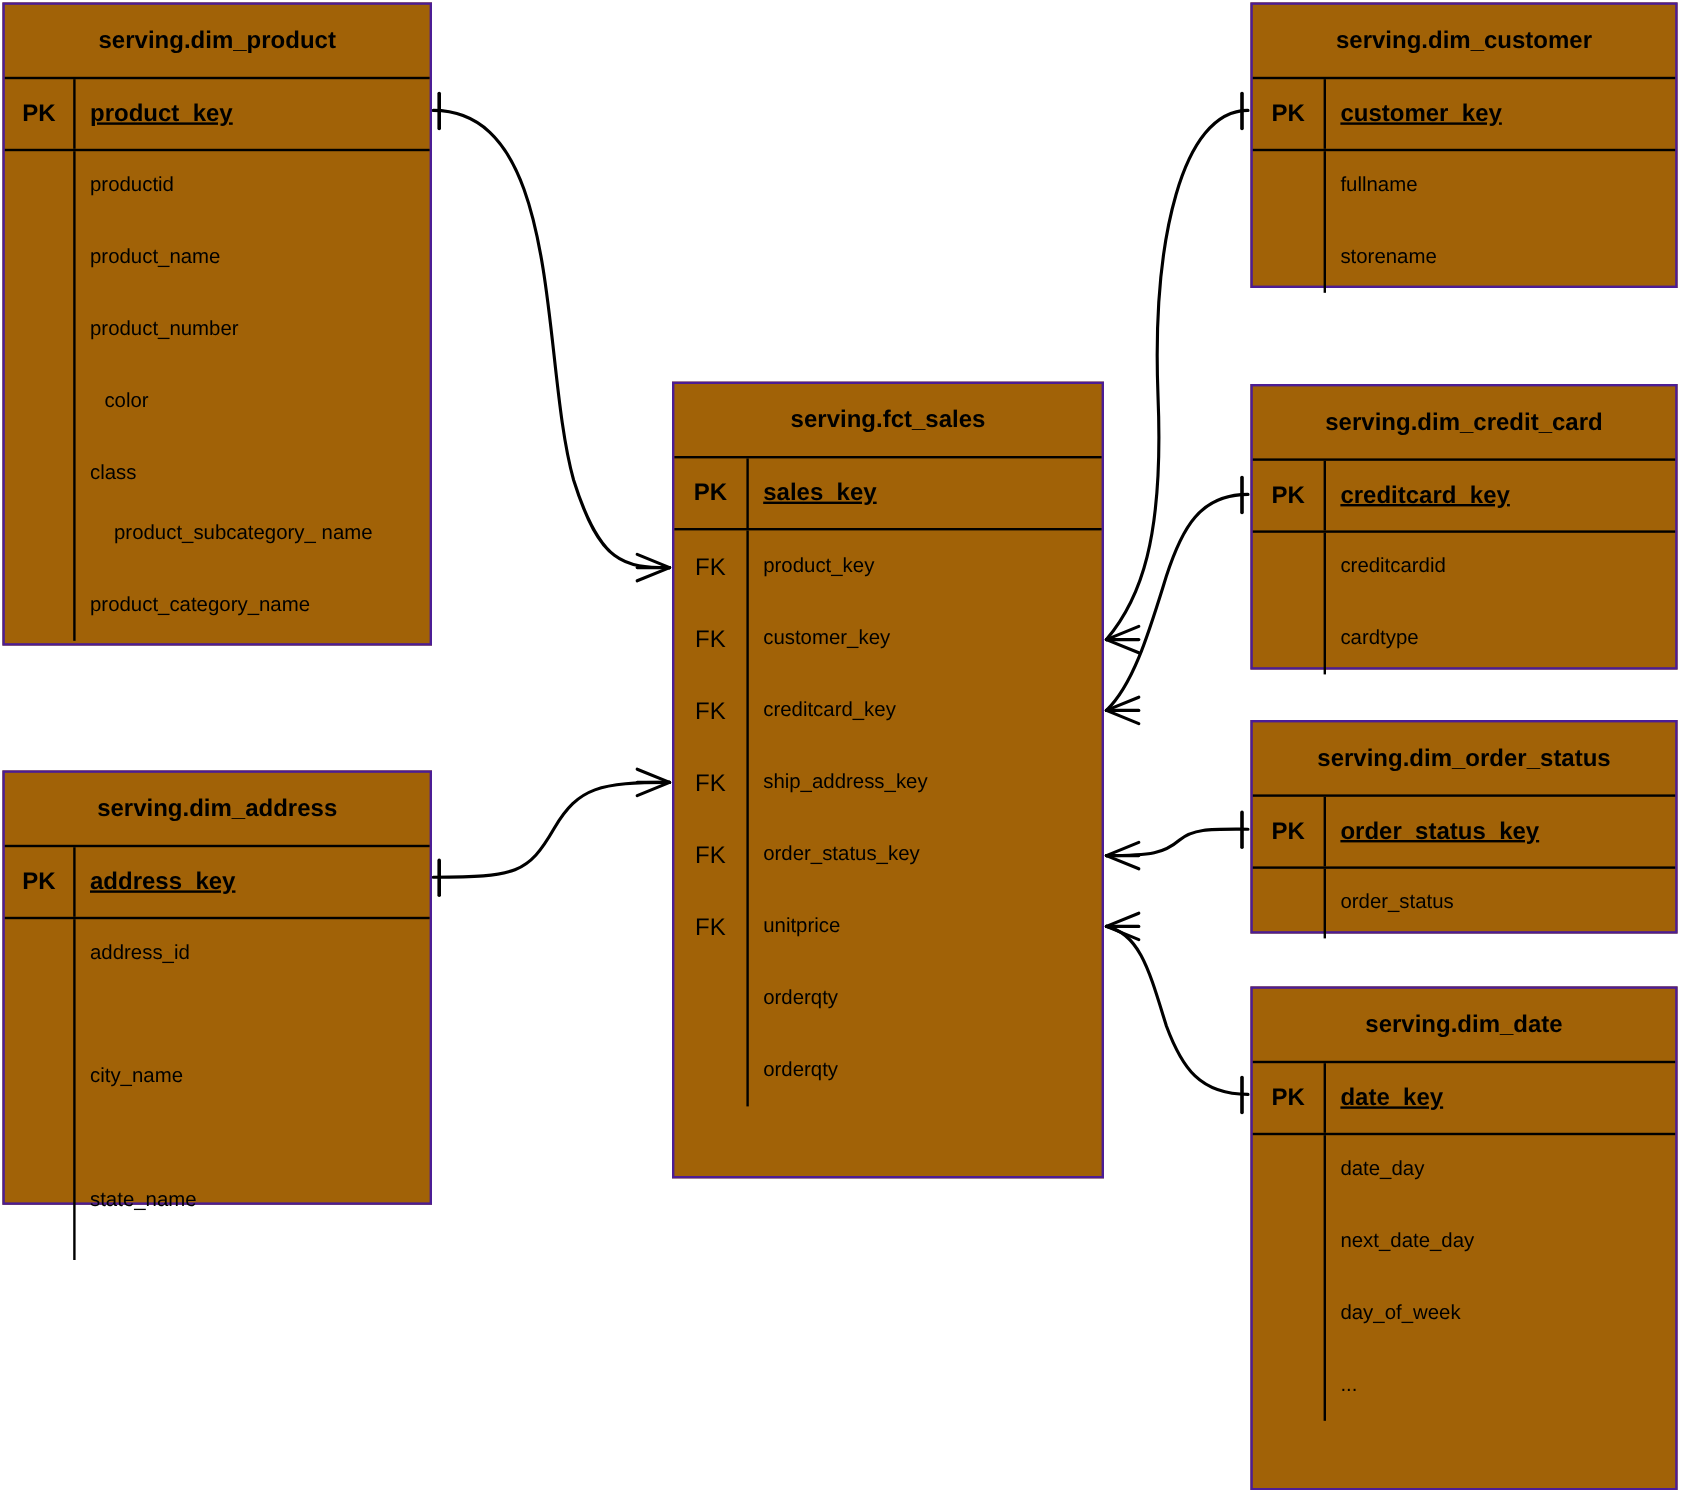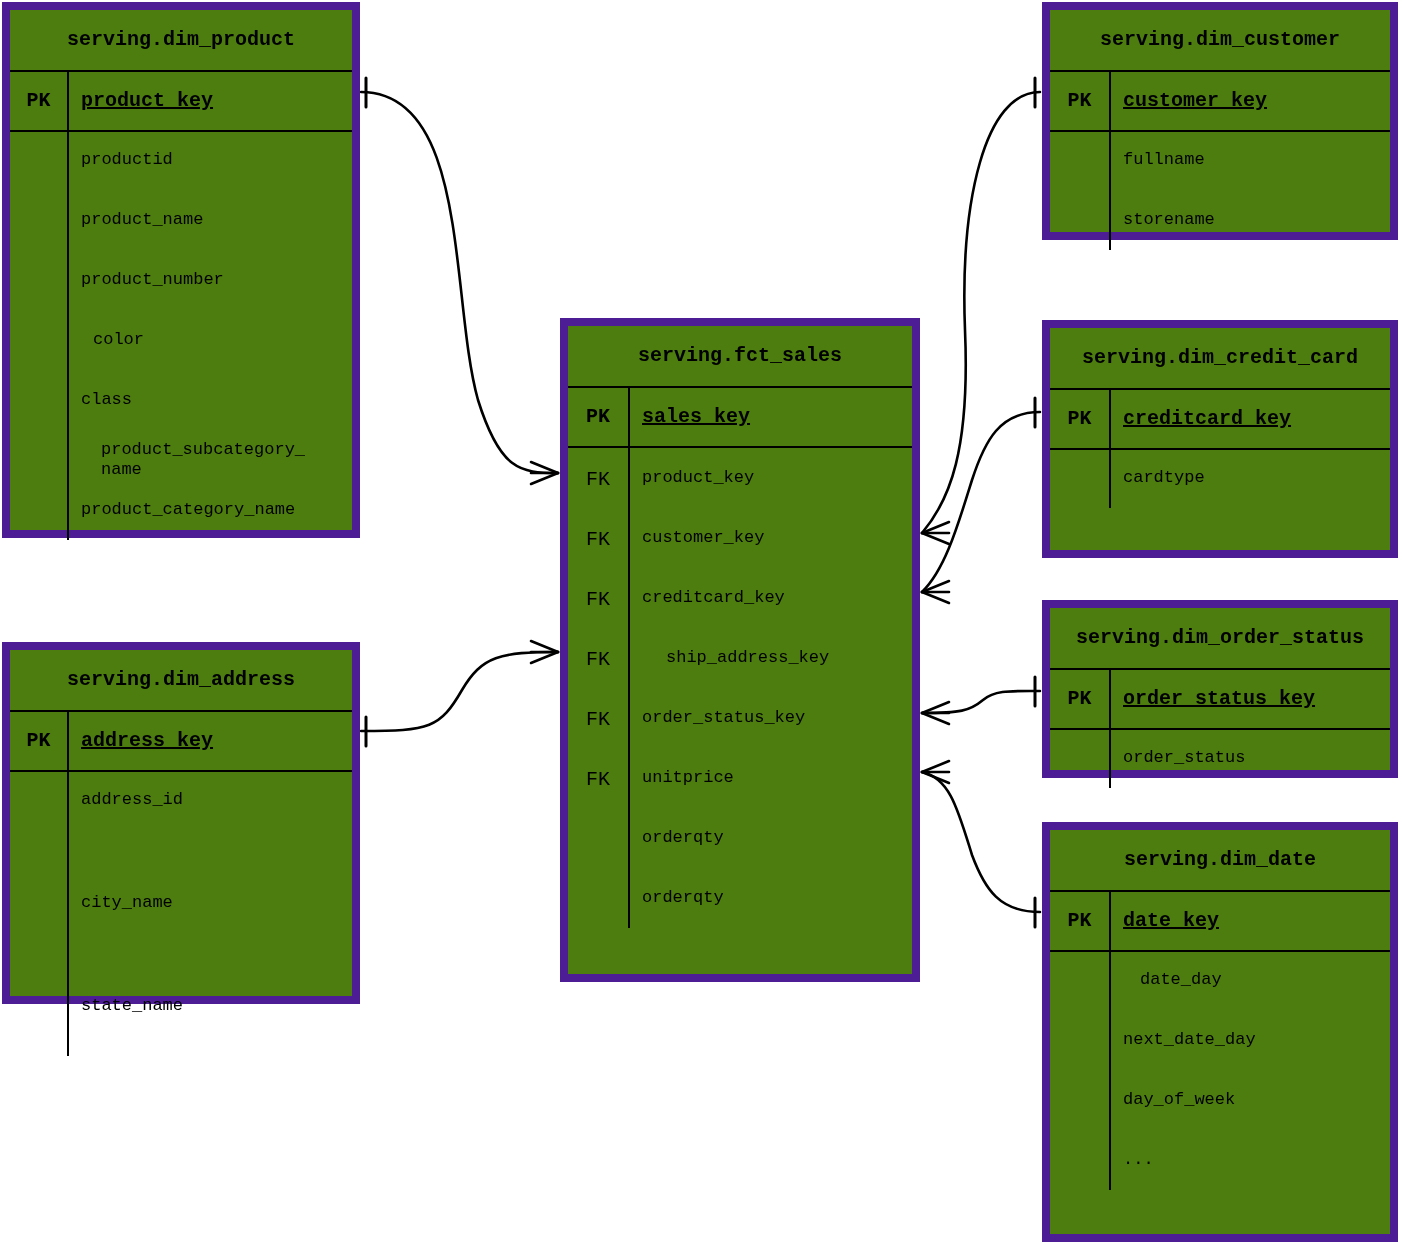--- a/index.html
+++ b/index.html
@@ -25,23 +25,22 @@
     position: absolute;
     left: 0; top: 0;
     width: 1402px;
     height: 1242px;
     pointer-events: none;
   }
 
   .entity {
     position: absolute;
     box-sizing: border-box;
-    border: 8px solid #4c1d95;
-    background: #4d7c0f;
-    font-family: Liberation Mono, monospace;
+    border: 2px solid #4c1d95;
+    background: #a16207;
   }
   .ent-title {
     box-sizing: border-box;
     height: 62px;
     line-height: 60px;
     text-align: center;
     font-weight: bold;
     font-size: 20px;
     border-bottom: 2px solid #000;
     white-space: nowrap;
@@ -249,21 +248,21 @@
         <span class="fk-tag" style="height:60px;">FK</span>
         <span class="fk-tag" style="height:60px;">FK</span>
         <span class="fk-tag" style="height:60px;">FK</span>
         <span class="fk-tag" style="height:60px;">FK</span>
         <span class="fk-tag" style="height:60px;">FK</span>
       </div>
       <div class="namecol" style="padding-top:20px;">
         <span class="attr" style="height:60px;">product_key</span>
         <span class="attr" style="height:60px;">customer_key</span>
         <span class="attr" style="height:60px;">creditcard_key</span>
-        <span class="attr" style="height:60px;margin-left:24px;">ship_address_key</span>
+        <span class="attr" style="height:60px;">ship_address_key</span>
         <span class="attr" style="height:60px;">order_status_key</span>
         <span class="attr" style="height:60px;">unitprice</span>
         <span class="attr" style="height:60px;">orderqty</span>
         <span class="attr" style="height:40px;">orderqty</span>
       </div>
     </div>
   </div>
 
   <div class="entity" id="ent-customer">
     <div class="ent-title">serving.dim_customer</div>
@@ -290,20 +289,21 @@
       <div class="keycol">
         <span class="pk-tag">PK</span>
       </div>
       <div class="namecol">
         <span class="pk-name">creditcard_key</span>
       </div>
     </div>
     <div class="ent-body">
       <div class="keycol"></div>
       <div class="namecol" style="padding-top:18px;">
+        <span class="attr" style="height:60px;">creditcardid</span>
         <span class="attr" style="height:40px;">cardtype</span>
       </div>
     </div>
   </div>
 
   <div class="entity" id="ent-status">
     <div class="ent-title">serving.dim_order_status</div>
     <div class="ent-pk-row">
       <div class="keycol">
         <span class="pk-tag">PK</span>
@@ -326,21 +326,21 @@
       <div class="keycol">
         <span class="pk-tag">PK</span>
       </div>
       <div class="namecol">
         <span class="pk-name">date_key</span>
       </div>
     </div>
     <div class="ent-body">
       <div class="keycol"></div>
       <div class="namecol" style="padding-top:18px;">
-        <span class="attr" style="height:60px;margin-left:17px;">date_day</span>
+        <span class="attr" style="height:60px;">date_day</span>
         <span class="attr" style="height:60px;">next_date_day</span>
         <span class="attr" style="height:60px;">day_of_week</span>
         <span class="attr" style="height:40px;">...</span>
       </div>
     </div>
   </div>
 
 </div>
 
 </body></html>

